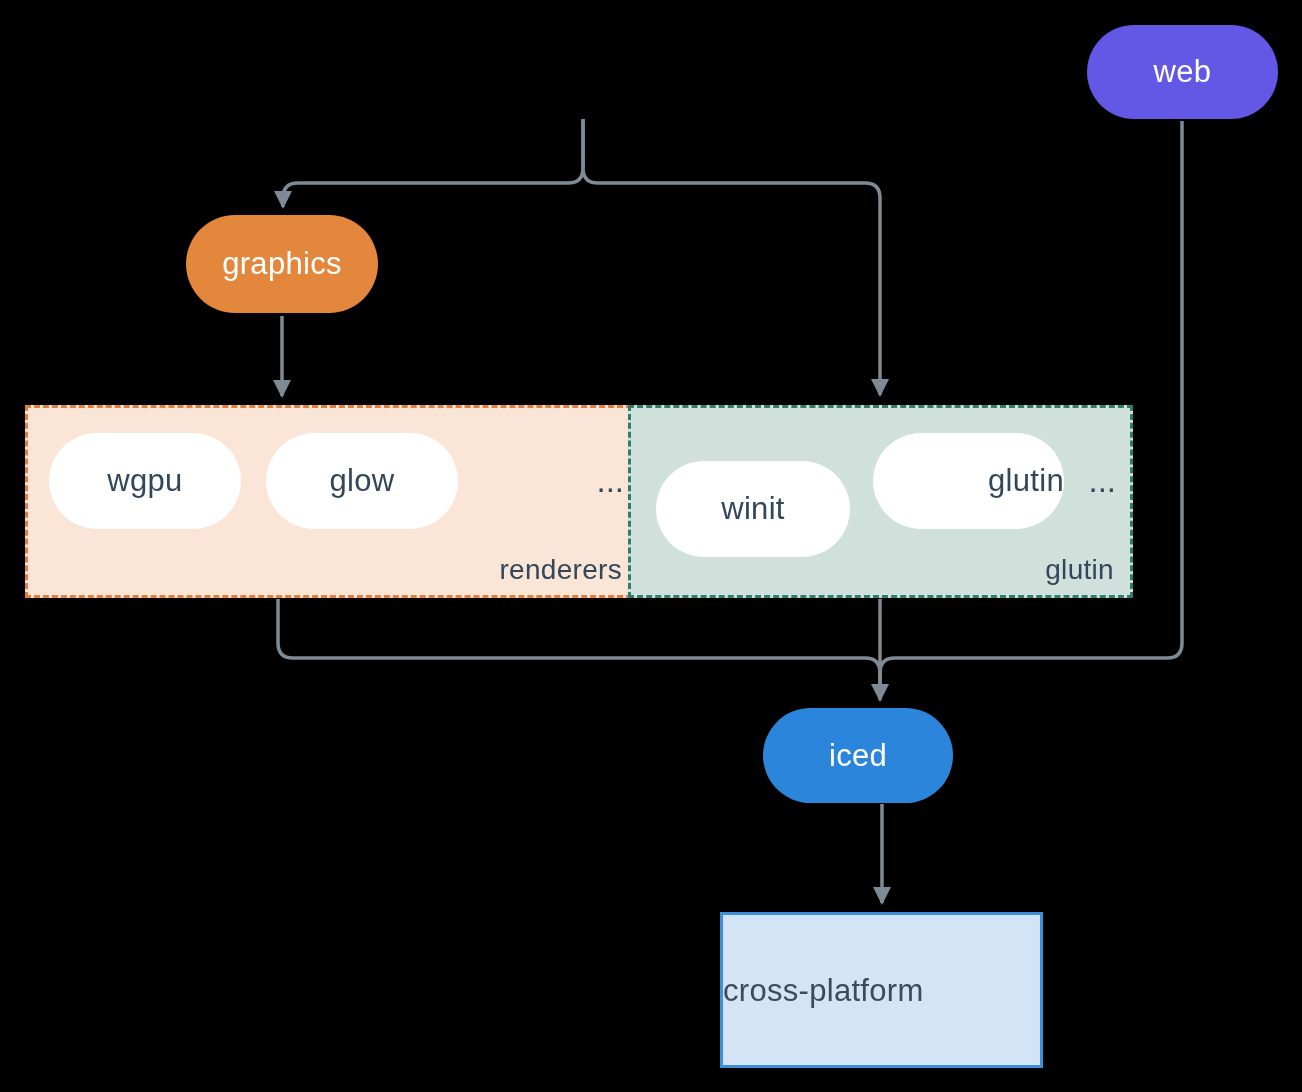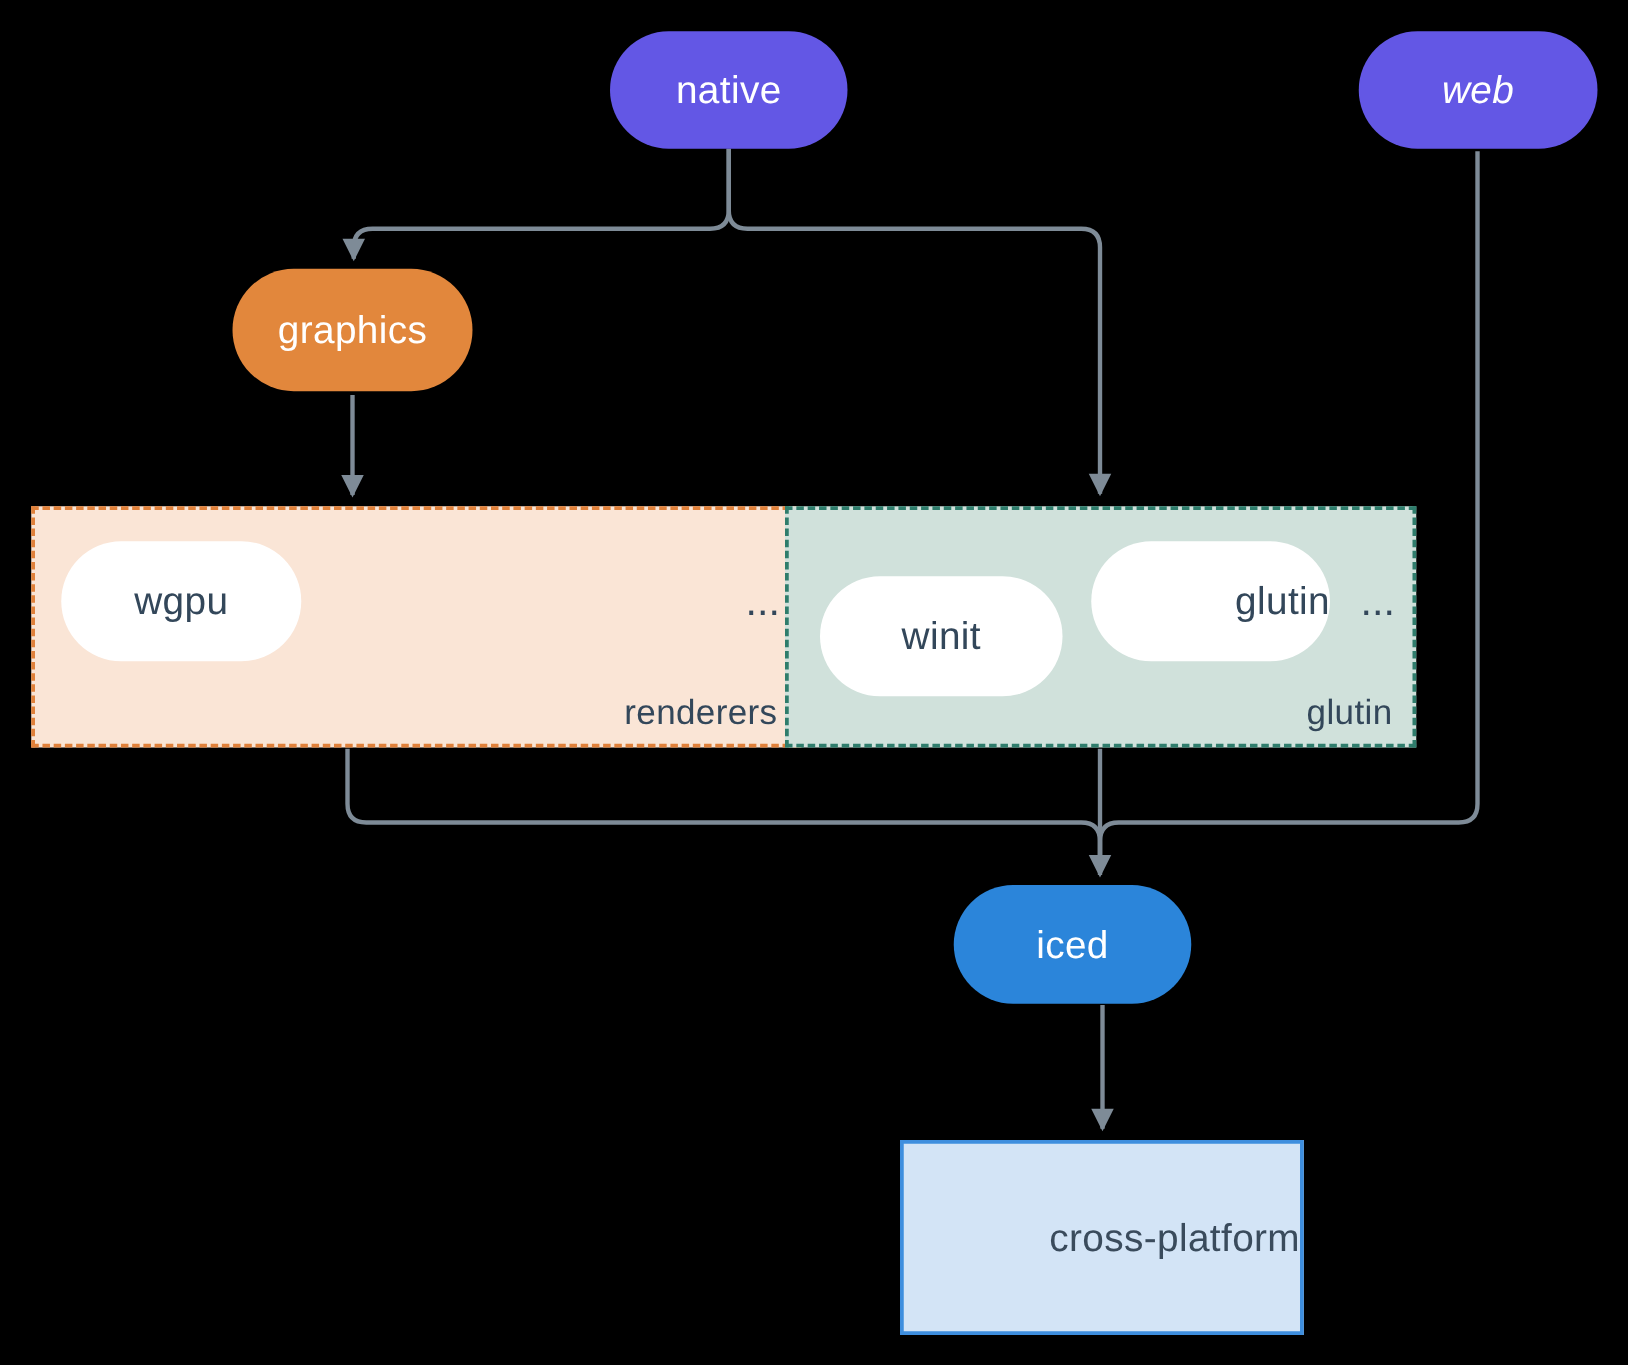--- a/index.html
+++ b/index.html
@@ -25,21 +25,21 @@
     font-size: 31px;
     letter-spacing: 0.3px;
     color: #ffffff;
   }
   .pill.purple { background: #6357E5; }
   .pill.orange { background: #E2873C; }
   .pill.blue   { background: #2B85DA; }
   .pill.white  { background: #ffffff; color: #33475A; }
 
   .node-native   { left: 488px;  top: 25px;  width: 190px; height: 94px; }
-  .node-web      { left: 1087px; top: 25px;  width: 191px; height: 94px; font-style: italic; }
+  .node-web      { left: 1087px; top: 25px;  width: 191px; height: 94px; }
   .node-graphics { left: 186px;  top: 215px; width: 192px; height: 98px; }
   .node-iced     { left: 763px;  top: 708px; width: 190px; height: 95px; }
 
   .group {
     position: absolute;
     top: 405px; height: 193px;
     box-sizing: border-box;
     border: 3px dashed transparent;
   }
   .group-renderers {
@@ -69,21 +69,21 @@
     font-size: 28px; color: #33475A;
     letter-spacing: 0.3px;
   }
   .app-box {
     position: absolute;
     left: 720px; top: 912px; width: 323px; height: 156px;
     box-sizing: border-box;
     background: #D3E4F6;
     border: 3px solid #3E8EDE;
     display: flex; flex-direction: column;
-    align-items: flex-end; justify-content: center;
+    align-items: flex-start; justify-content: center;
     color: #3A4B5C;
     font-size: 31px; line-height: 47px;
     letter-spacing: 0.3px;
   }
 </style>
 </head>
 <body>
 
 <div id="canvas">
 
@@ -97,35 +97,35 @@
       <path d="M 583 119 V 168 Q 583 183 568 183 H 298 Q 283 183 283 198 V 207" marker-end="url(#arrow)"></path>
       <path d="M 583 119 V 168 Q 583 183 598 183 H 865 Q 880 183 880 198 V 395" marker-end="url(#arrow)"></path>
       <path d="M 282 316 V 396" marker-end="url(#arrow)"></path>
       <path d="M 278 599 V 643 Q 278 658 293 658 H 865 Q 880 658 880 673 V 688"></path>
       <path d="M 1182 121 V 643 Q 1182 658 1167 658 H 895 Q 880 658 880 673 V 688"></path>
       <path d="M 880 599 V 700" marker-end="url(#arrow)"></path>
       <path d="M 882 804 V 903" marker-end="url(#arrow)"></path>
     </g>
   </svg>
 
-  <div class="pill purple node-native">
-    <span>native</span>
-  </div>
 
   <div class="pill purple node-web">
     <span>web</span>
   </div>
 
   <div class="pill orange node-graphics">
     <span>graphics</span>
   </div>
 
   <div class="group group-renderers">
     <div class="pill white g-pill-1">
       <span>wgpu</span>
+    </div>
+    <div class="pill white g-pill-2">
+      <span>glow</span>
     </div>
     <div class="ellipsis">...</div>
     <div class="group-label">renderers</div>
   </div>
 
   <div class="group group-shells">
     <div class="pill white g-pill-1">
       <span>winit</span>
     </div>
     <div class="pill white g-pill-2">

